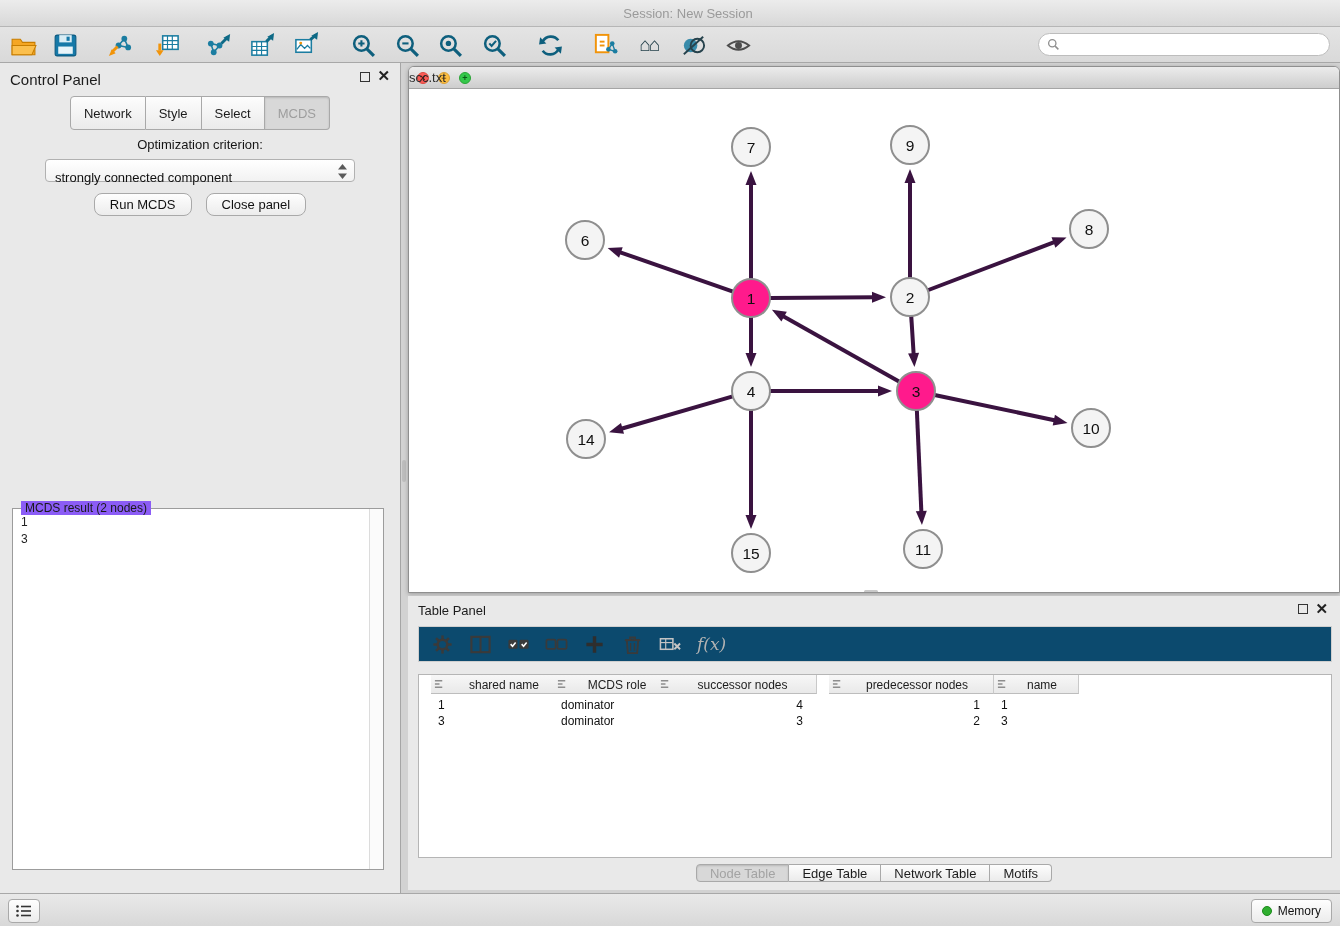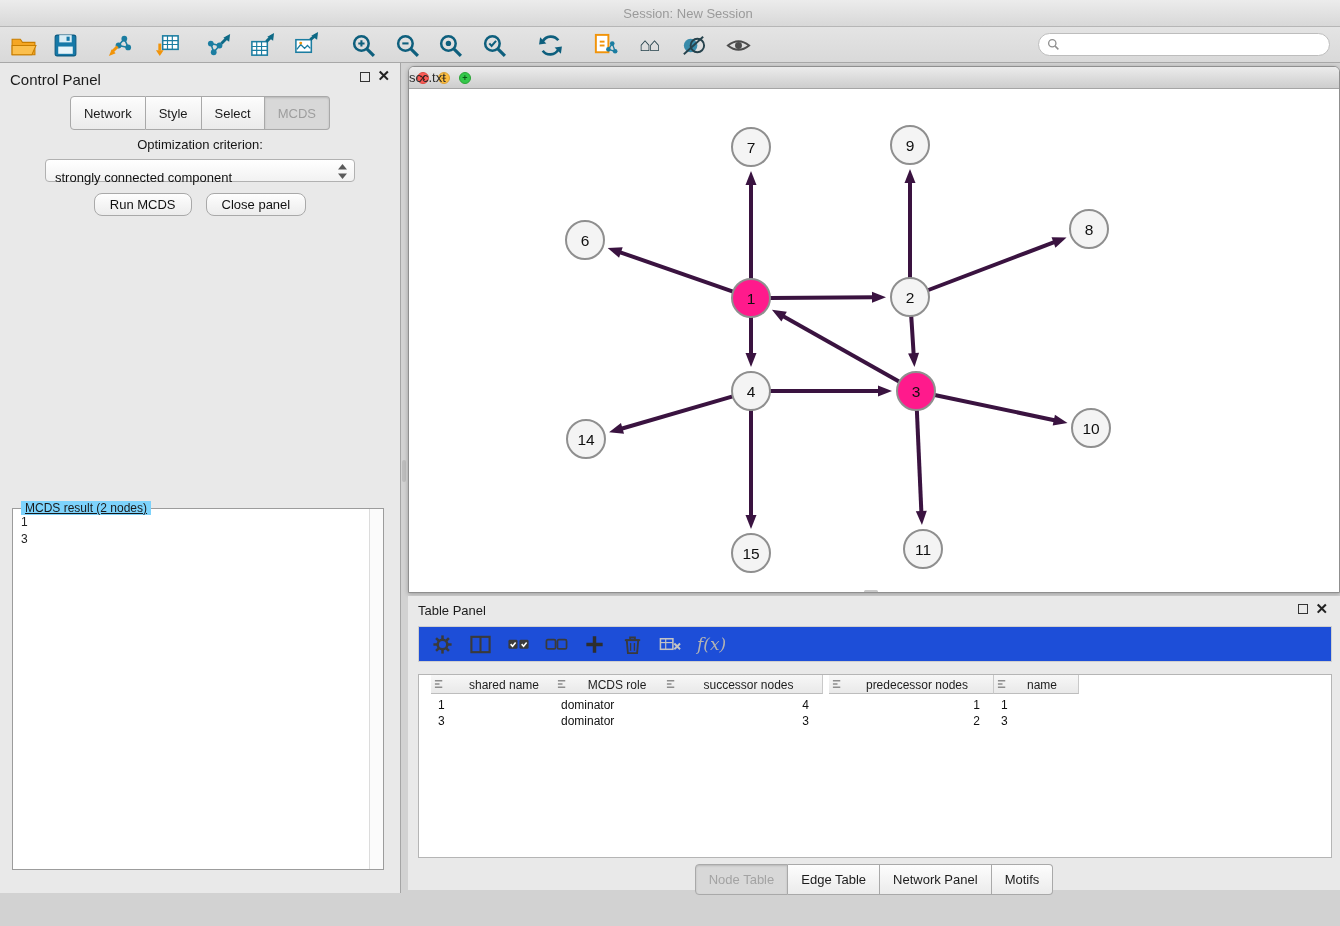--- a/index.html
+++ b/index.html
@@ -43,22 +43,22 @@
   .dropdown { position:absolute; left:45px; top:96px; width:310px; height:23px;
     background:linear-gradient(#ffffff,#f2f2f2); border:1px solid #b1b1b1; border-radius:4px;
     display:flex; align-items:center; padding:13px 22px 0 9px; }
   .dropdown span { font-size:13px; color:#111; }
   .dd-stepper { position:absolute; right:7px; top:4px; }
   .cp-buttons { position:absolute; left:0; top:130px; width:100%; display:flex; justify-content:center; gap:14px; }
   .btn { height:23px; padding:0 15px; font-size:13px; color:#111; background:linear-gradient(#fefefe,#ececec);
     border:1px solid #a9a9a9; border-radius:8px; display:flex; align-items:center; }
   .result-box { position:absolute; left:12px; top:445px; width:372px; height:362px;
     background:#fff; border:1px solid #9c9c9c; }
-  .result-legend { position:absolute; left:8px; top:-8px; background:#7dd3fc; padding:0 4px;
-    font-size:12px; color:#1a1a1a;text-decoration:underline; }
+  .result-legend { position:absolute; left:8px; top:-8px; background:#8b5cf6; padding:0 4px;
+    font-size:12px; color:#1a1a1a; }
   .result-lines { position:absolute; left:8px; top:5px; right:16px; font-size:12px; color:#222; line-height:17px; }
   .result-scroll { position:absolute; right:0; top:0; bottom:0; width:14px; background:#fbfbfb; border-left:1px solid #dcdcdc; }
   .splitter-handle { position:absolute; left:402px; top:460px; width:4px; height:22px; background:#bdbdbd; border-radius:2px; }
 
   
   .network-window { position:absolute; left:408px; top:66px; width:932px; height:527px;
     border:1px solid #8f8f8f; border-radius:6px 6px 0 0; overflow:hidden; background:#fff;
     box-shadow:0 1px 4px rgba(0,0,0,.25); }
   .nw-titlebar { position:absolute; left:0; top:0; width:100%; height:22px;
     background:linear-gradient(#ececec,#cdcdcd); border-bottom:1px solid #a5a5a5; }
@@ -69,41 +69,41 @@
   .tl-min { left:29px; background:#fdbe41; border:1px solid #d8a13a; color:#8a5a0d; }
   .tl-max { left:50px; background:#34c84a; border:1px solid #2aa336; color:#0b5b18; }
   .nw-canvas { position:absolute; left:0; top:22px; width:932px; height:505px; background:#fff; }
   .canvas-handle { position:absolute; left:455px; bottom:1px; width:14px; height:3px; background:#c9c9c9; border-radius:2px; }
 
   
   .table-panel { position:absolute; left:408px; top:596px; width:932px; height:294px; background:#e9e9e9; }
   .tp-title { position:absolute; left:10px; top:7px; font-size:13px; color:#1c1c1c; }
   .tp-float { position:absolute; right:32px; top:8px; width:10px; height:10px; border:1.5px solid #333; }
   .tp-close { position:absolute; right:12px; top:4px; font-size:15px; font-weight:bold; color:#222; }
-  .tp-toolbar { position:absolute; left:10px; top:30px; right:8px; height:36px; background:#1d4ed8;
+  .tp-toolbar { position:absolute; left:10px; top:30px; right:8px; height:36px; background:#0c4a6e;
     border:1px solid #cfcfcf; display:flex; align-items:center; gap:15px; padding:0 12px; }
   .ti { width:23px; height:23px; }
   .fx { font-family:"DejaVu Serif", serif; font-style:italic; font-size:17px; color:#b3b3b3; }
   .tp-table { position:absolute; left:10px; top:78px; right:8px; height:184px; background:#fff;
     border:1px solid #b5b5b5; }
   .th-row { position:absolute; left:0; top:0; right:0; height:19px; }
   .th-cell { position:absolute; top:0; height:19px; background:linear-gradient(#f7f7f7,#e9e9e9);
     border-right:1px solid #c9c9c9; border-bottom:1px solid #bdbdbd; }
   .th-cell .lbl { position:absolute; left:14px; right:2px; top:0; height:19px; display:flex;
     align-items:center; justify-content:center; font-size:12px; color:#1d1d1d; }
   .th-cell svg { position:absolute; left:3px; top:4px; width:11px; height:11px; }
   .t-row { position:absolute; left:0; right:0; height:16px; }
   .t-cell { position:absolute; top:0; height:16px; font-size:12px; color:#111; line-height:16px;
     padding:0 7px; white-space:nowrap; overflow:hidden; }
   .t-cell.num { text-align:right; padding-right:14px; }
   .col-0 { left:0; width:135px;margin-left:12px; } .col-1 { left:135px; width:115px; }
-  .col-2 { left:244px; width:160px; } .col-3 { left:410px; width:165px; }
+  .col-2 { left:238px; width:160px; } .col-3 { left:410px; width:165px; }
   .col-4 { left:575px; width:85px; }
   .tp-tabs { position:absolute; left:0; top:268px; width:100%; display:flex; justify-content:center; }
-  .tp-tab { height:31px; padding:0 13px; font-size:13px; color:#1c1c1c; background:linear-gradient(#fdfdfd,#ebebeb);
+  .tp-tab { height:18px; padding:0 13px; font-size:13px; color:#1c1c1c; background:linear-gradient(#fdfdfd,#ebebeb);
     border:1px solid #a9a9a9; border-left-width:0; display:flex; align-items:center; }
   .tp-tab:first-child { border-left-width:1px; border-radius:4px 0 0 4px; }
   .tp-tab:last-child { border-radius:0 4px 4px 0; }
   .tp-tab.active { background:#d8d8d8; color:#a3a3a3; box-shadow:inset 0 1px 2px rgba(0,0,0,.15); }
 
   
   .statusbar { position:absolute; left:0; top:893px; width:1340px; height:33px;
     background:linear-gradient(#e9e9e9,#d8d8d8); border-top:1px solid #a8a8a8; }
   .sb-list { position:absolute; left:8px; top:5px; width:32px; height:24px; background:linear-gradient(#fefefe,#ececec);
     border:1px solid #a9a9a9; border-radius:4px; display:flex; align-items:center; justify-content:center; }
@@ -456,19 +456,35 @@
         <div class="t-cell col-1">dominator</div>
         <div class="t-cell col-2 num">3</div>
         <div class="t-cell col-3 num">2</div>
         <div class="t-cell col-4">3</div>
       </div>
     </div>
 
     <div class="tp-tabs">
       <div class="tp-tab active">Node Table</div>
       <div class="tp-tab">Edge Table</div>
-      <div class="tp-tab">Network Panel</div>
+      <div class="tp-tab">Network Table</div>
       <div class="tp-tab">Motifs</div>
     </div>
   </div>
 
+  <div class="statusbar">
+    <div class="sb-list">
+      <svg width="16" height="12" viewBox="0 0 16 12">
+        <circle cx="1.5" cy="1.5" r="1.3" fill="#333"></circle>
+          <line x1="5" y1="1.5" x2="15" y2="1.5" stroke="#333" stroke-width="1.6"></line>
+        <circle cx="1.5" cy="6" r="1.3" fill="#333"></circle>
+          <line x1="5" y1="6" x2="15" y2="6" stroke="#333" stroke-width="1.6"></line>
+        <circle cx="1.5" cy="10.5" r="1.3" fill="#333"></circle>
+          <line x1="5" y1="10.5" x2="15" y2="10.5" stroke="#333" stroke-width="1.6"></line>
+      </svg>
+    </div>
+    <div class="sb-mem">
+      <span class="mem-dot"></span>
+      <span>Memory</span>
+    </div>
+  </div>
 
 </div>
 
 </body></html>

